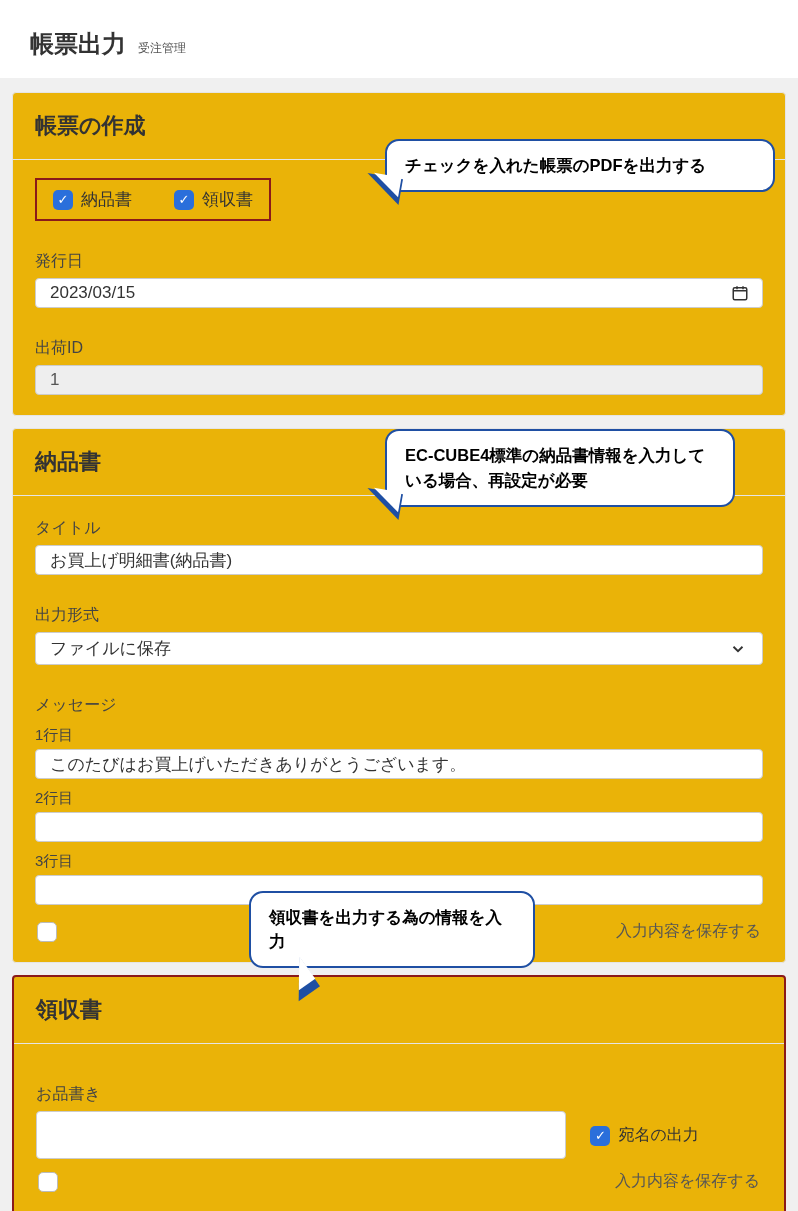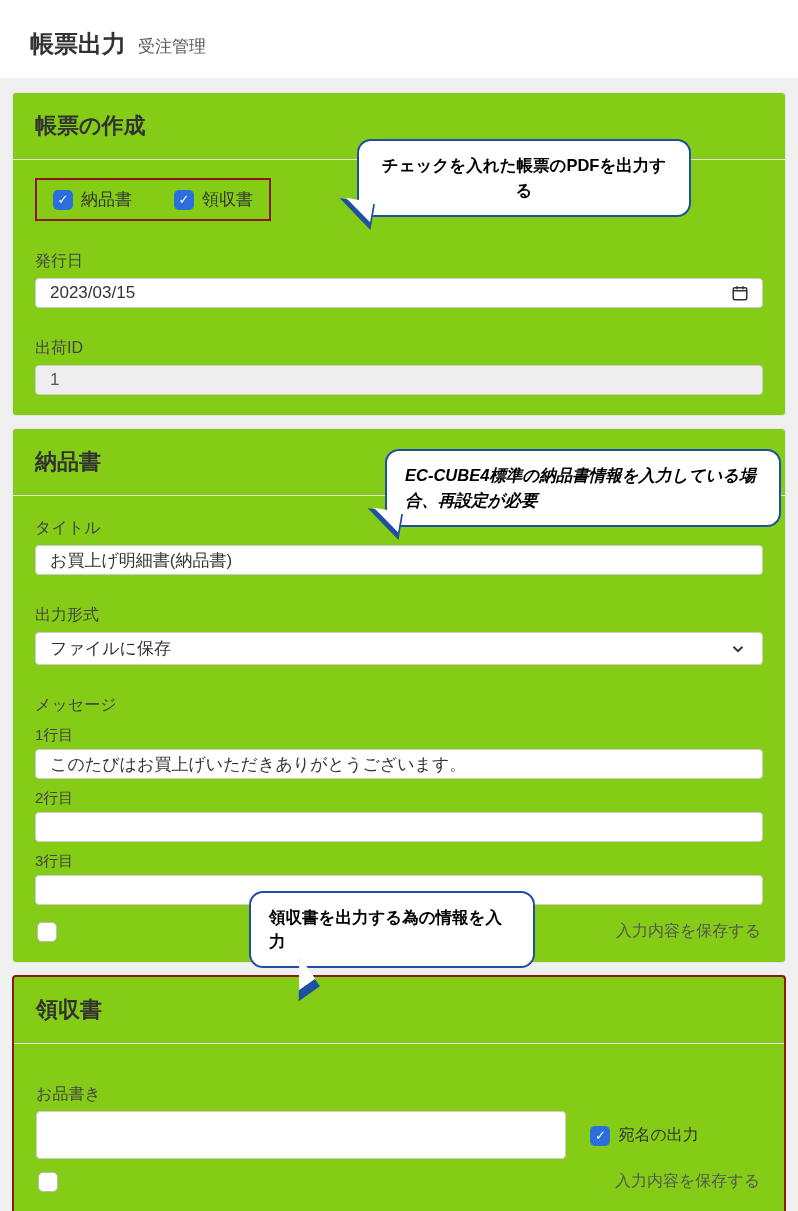--- a/index.html
+++ b/index.html
@@ -9,26 +9,26 @@
     color: #333;
     width: 798px;
   }
   .page-header {
     padding: 28px 30px 18px 30px;
     display: flex;
     align-items: baseline;
     gap: 12px;
   }
   .page-header h1 { font-size: 24px; font-weight: 700; }
-  .page-header .sub { font-size: 17px; color: #555; }
+  .page-header .sub { font-size: 12px; color: #555; }
 
   .gray-area { background: #f0f0f0; padding: 14px 12px; }
 
   .card {
-    background: #84cc16;
+    background: #eab308;
     border: 1px solid #e5e5e5;
     border-radius: 4px;
     margin-bottom: 12px;
     position: relative;
   }
   .card-head {
     padding: 18px 22px;
     border-bottom: 1px solid #e5e5e5;
   }
   .card-head h2 { font-size: 22px; font-weight: 700; }
@@ -141,21 +141,21 @@
   <span class="sub">受注管理</span>
 </div>
 
 <div class="gray-area">
 
   <div class="card" style="position:relative;">
     <div class="card-head">
       <h2>帳票の作成</h2>
     </div>
 
-    <div class="callout" style="top:46px; left:344px; width:334px;text-align:center;">
+    <div class="callout" style="top:46px; left:372px; width:390px;">
       <span>チェックを入れた帳票のPDFを出力する</span>
       <span class="tail-ld-outer"></span>
       <span class="tail-ld-inner"></span>
     </div>
 
     <div class="card-body">
       <div class="check-row red-box">
         <label class="chk">
           <span class="chk-box">✓</span>
           <span>納品書</span>
@@ -179,21 +179,21 @@
       <div class="readonly-input">1</div>
       <div style="height:10px;"></div>
     </div>
   </div>
 
   <div class="card" style="position:relative;">
     <div class="card-head">
       <h2>納品書</h2>
     </div>
 
-    <div class="callout" style="top:20px; left:372px; width:396px;font-style:italic;">
+    <div class="callout" style="top:0; left:372px; width:350px;">
       <span>EC-CUBE4標準の納品書情報を入力している場合、再設定が必要</span>
       <span class="tail-ld-outer"></span>
       <span class="tail-ld-inner"></span>
     </div>
 
     <div class="card-body">
       <div class="field-label" style="margin-top:4px;">タイトル</div>
       <input class="text-input" value="お買上げ明細書(納品書)" style="">
 
       <div class="field-label">出力形式</div>

